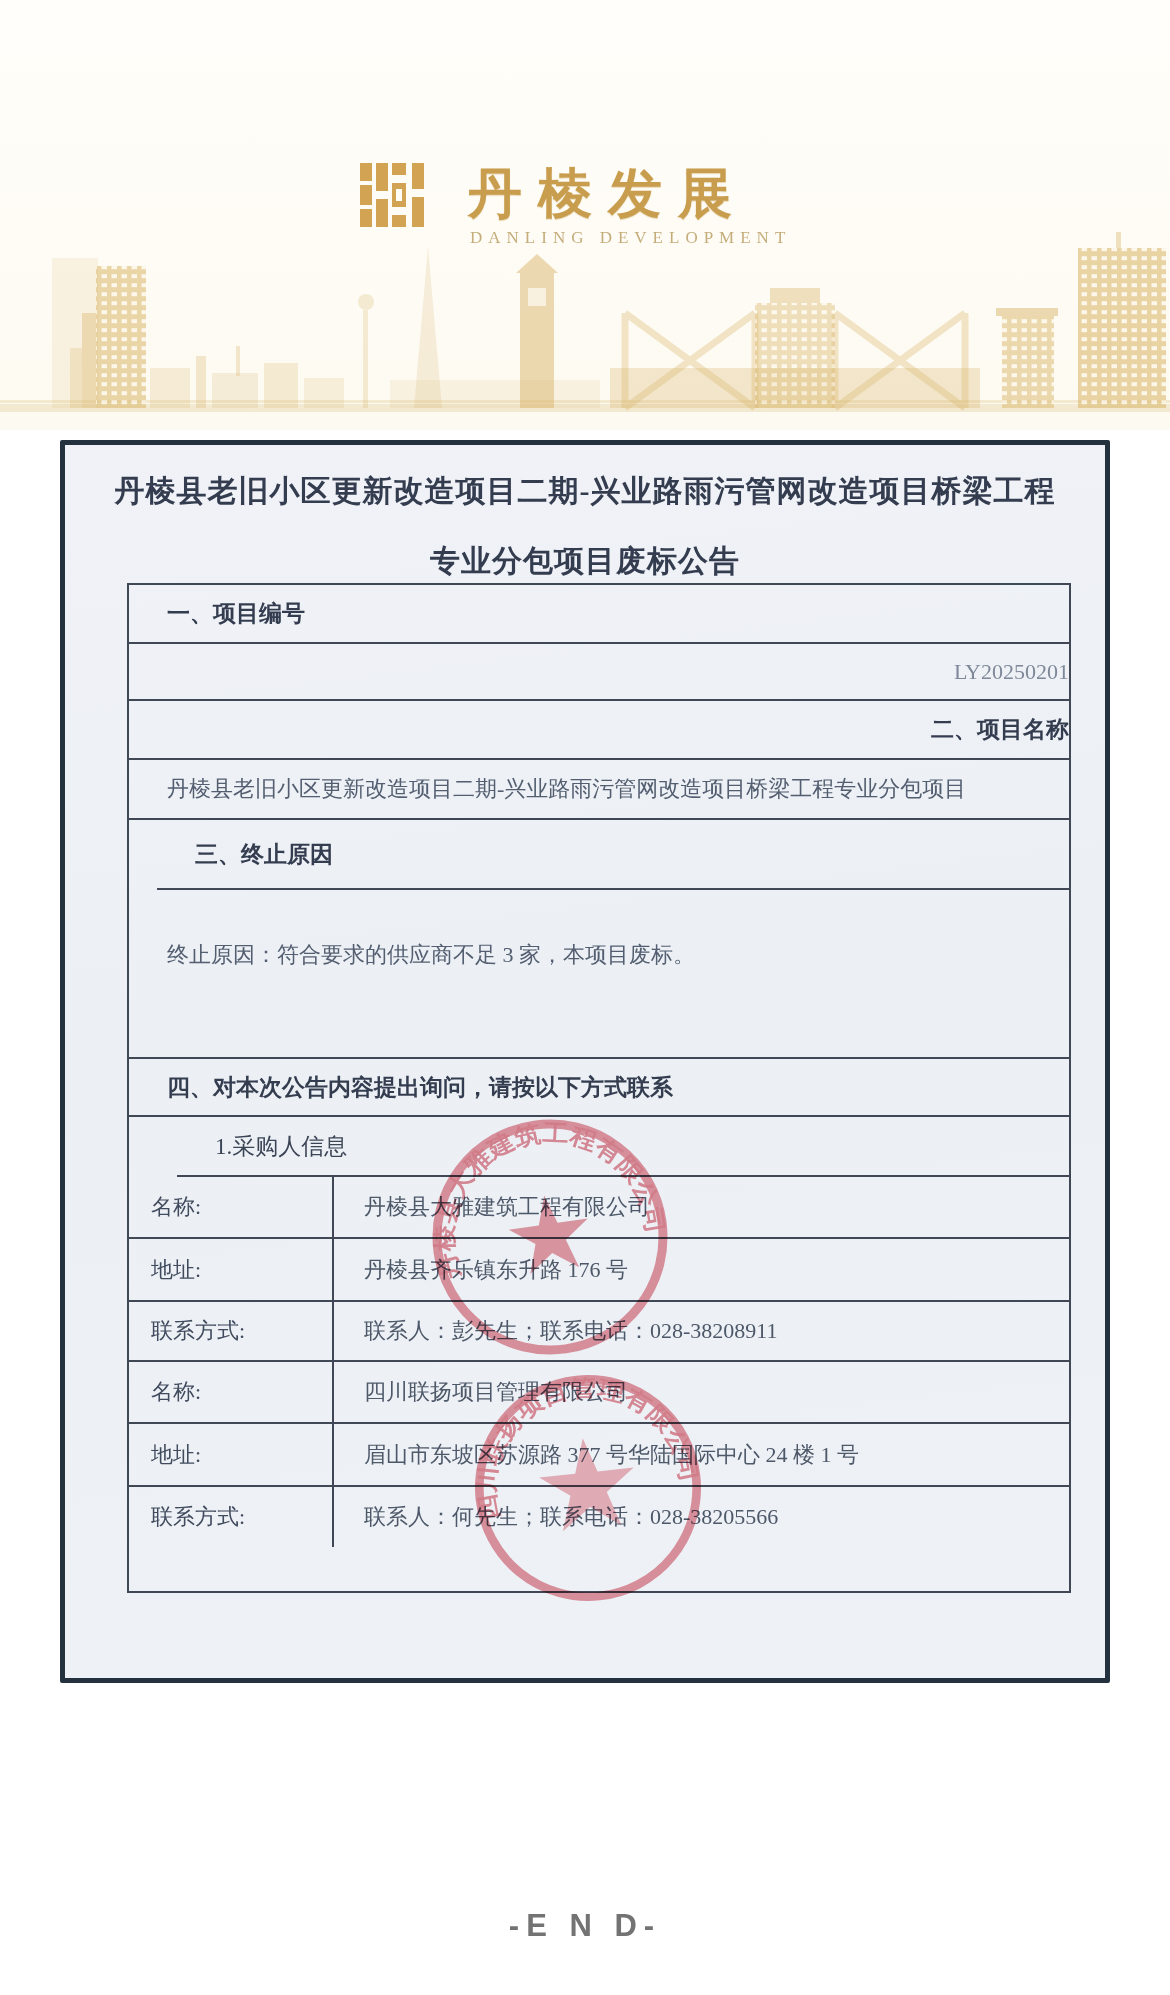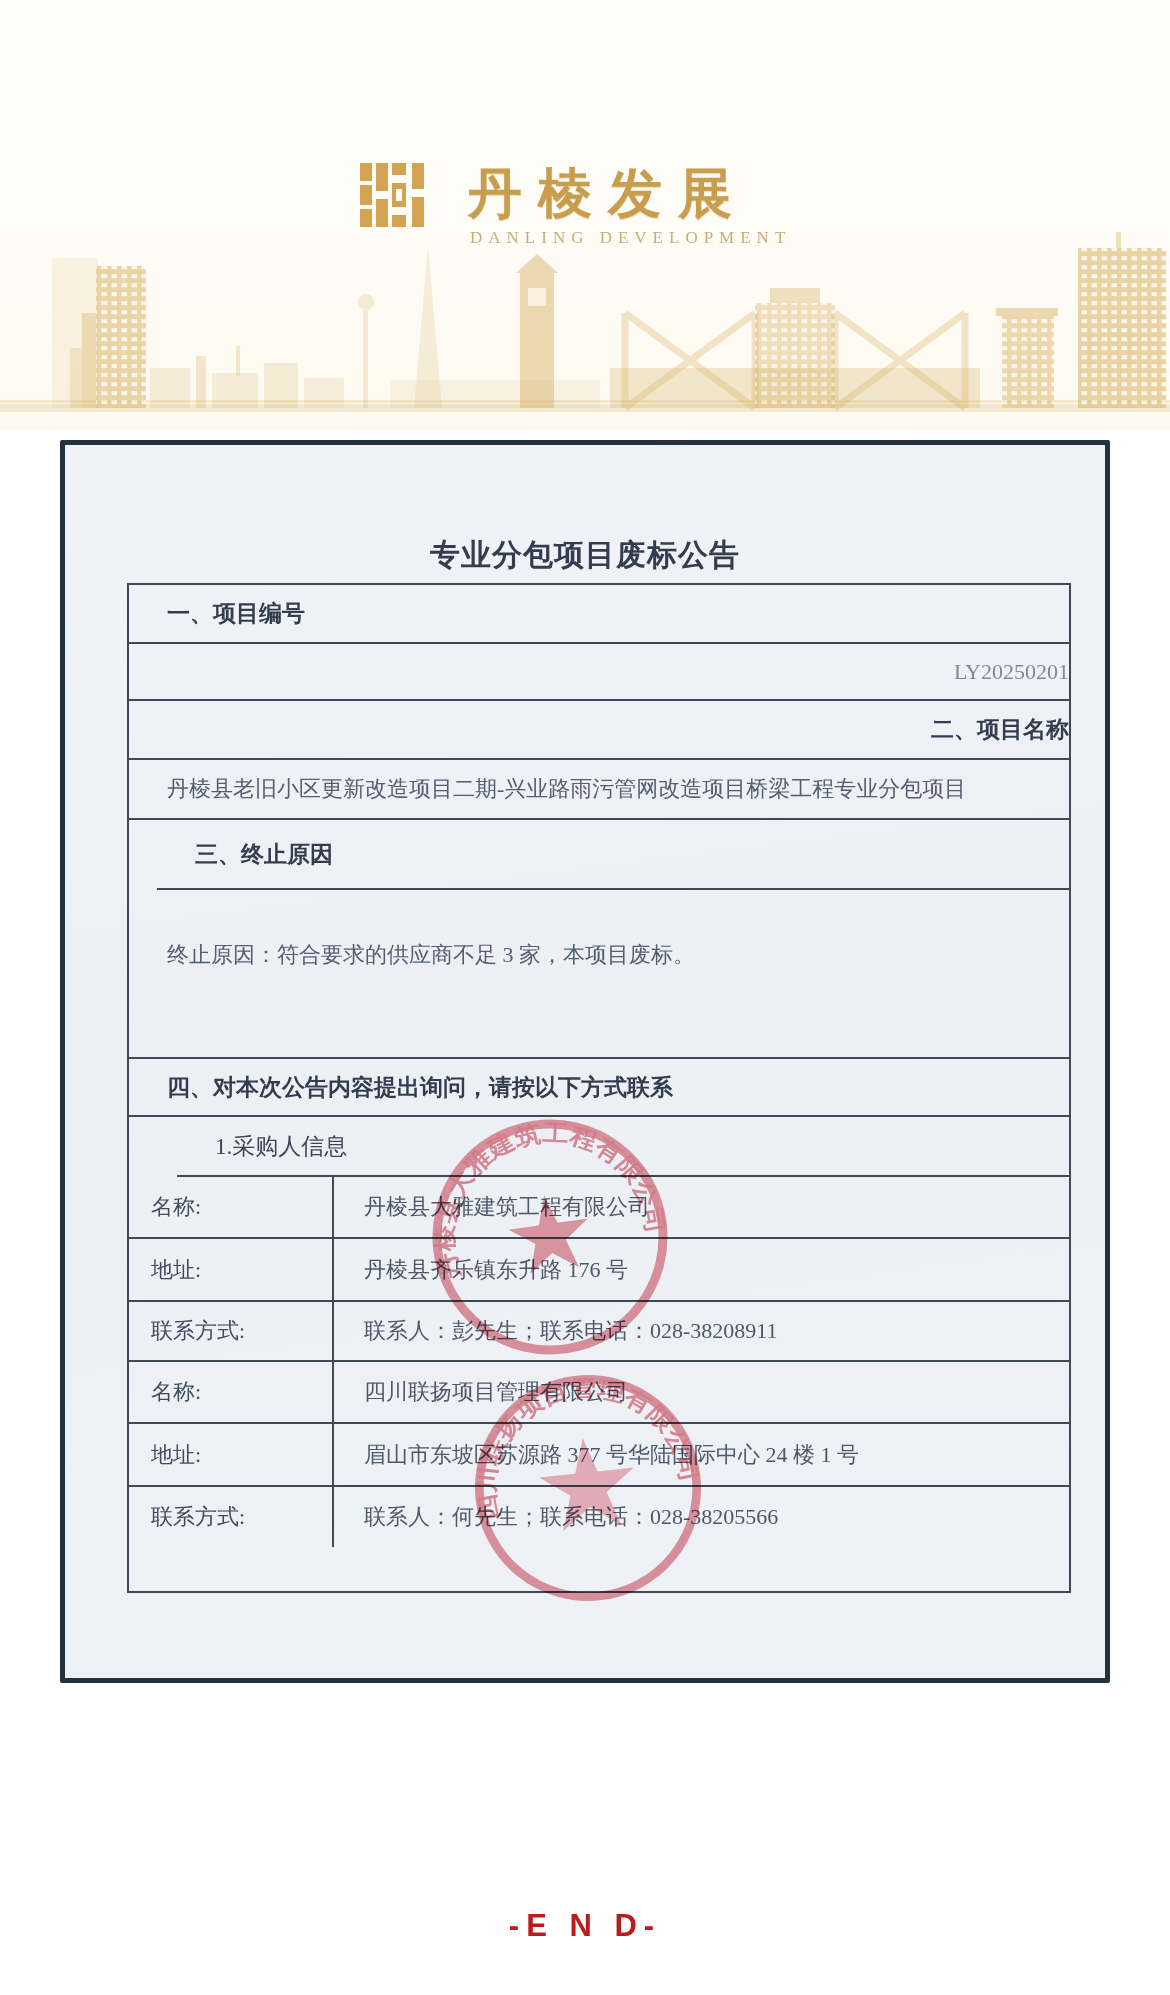--- a/index.html
+++ b/index.html
@@ -18,21 +18,21 @@
     font-family:"Liberation Serif","DejaVu Serif",serif;
     font-size:17px;color:#c5ad7b;letter-spacing:6px;white-space:nowrap;}
   .skyline{position:absolute;left:0;top:218px;width:1170px;height:200px;}
   
   .doc{position:absolute;left:60px;top:440px;width:1050px;height:1243px;
     box-sizing:border-box;border:5px solid #243240;border-radius:2px;
     background:linear-gradient(173deg,#f0f2f7 0%,#ecf0f5 45%,#eef1f6 100%);}
   .doc-title{position:absolute;left:0;width:1040px;text-align:center;
     font-size:30px;font-weight:bold;color:#343d4f;letter-spacing:1px;}
   .doc-title.l1{top:26px;}
-  .doc-title.l2{top:90px;}
+  .doc-title.l2{top:96px;}
   
   .tbl{position:absolute;left:62px;top:138px;width:944px;height:1010px;
     box-sizing:border-box;border:2px solid #3f4854;display:flex;flex-direction:column;}
   .row{box-sizing:border-box;border-bottom:2px solid #3f4854;display:flex;
     align-items:center;font-size:22px;color:#535e70;}
   .row:last-child{border-bottom:none;}
   .row .txt{padding-left:38px;}
   .row.hd{font-weight:bold;color:#343d4f;font-size:23px;}
   .row.sub{color:#3c4556;font-size:23px;margin-left:48px;}
   .row.tall{align-items:flex-start;}
@@ -45,21 +45,21 @@
   .r5{height:70px;margin-left:28px;}.r6{height:169px;}.r7{height:58px;}.r8{height:60px;}
   .r9{height:62px;}.r10{height:63px;}.r11{height:60px;}.r12{height:60px;}
   .r13{height:62px;}.r14{height:63px;}.r15{height:60px;}
   
   .stamp{position:absolute;mix-blend-mode:multiply;opacity:.85;pointer-events:none;}
   .stamp.s1{left:420px;top:1107px;width:260px;height:260px;transform:rotate(-8deg);}
   .stamp.s2{left:463px;top:1363px;width:250px;height:250px;transform:rotate(-6deg);}
   
   .end-mark{position:absolute;left:0;top:1908px;width:1170px;text-align:center;
     font-family:"Liberation Sans","DejaVu Sans",sans-serif;
-    font-size:31px;font-weight:bold;color:#b91c1c;letter-spacing:7px;}
+    font-size:31px;font-weight:bold;color:#737373;letter-spacing:7px;}
 </style>
 </head>
 <body>
 
 <div class="page">
 
   <div class="header-band"></div>
 
   <svg class="logo-icon" viewBox="0 0 64 64">
     <g fill="#d2a352">
@@ -112,20 +112,21 @@
       <rect x="770" y="70" width="50" height="15" opacity="0.4"></rect>
       <rect x="390" y="162" width="210" height="28" opacity="0.12"></rect>
       <rect x="1002" y="98" width="52" height="92" fill="url(#winp)" opacity="0.55"></rect>
       <rect x="996" y="90" width="62" height="8" opacity="0.5"></rect>
       <rect x="1078" y="30" width="88" height="160" fill="url(#winp)" opacity="0.62"></rect>
       <rect x="1116" y="14" width="5" height="16" opacity="0.4"></rect>
     </g>
   </svg>
 
   <section class="doc">
+    <div class="doc-title l1">丹棱县老旧小区更新改造项目二期-兴业路雨污管网改造项目桥梁工程</div>
     <div class="doc-title l2">专业分包项目废标公告</div>
 
     <div class="tbl">
       <div class="row hd r1">
         <span class="txt">一、项目编号</span>
       </div>
       <div class="row faint r2">
         <span class="txt">LY20250201</span>
       </div>
       <div class="row hd r3">

